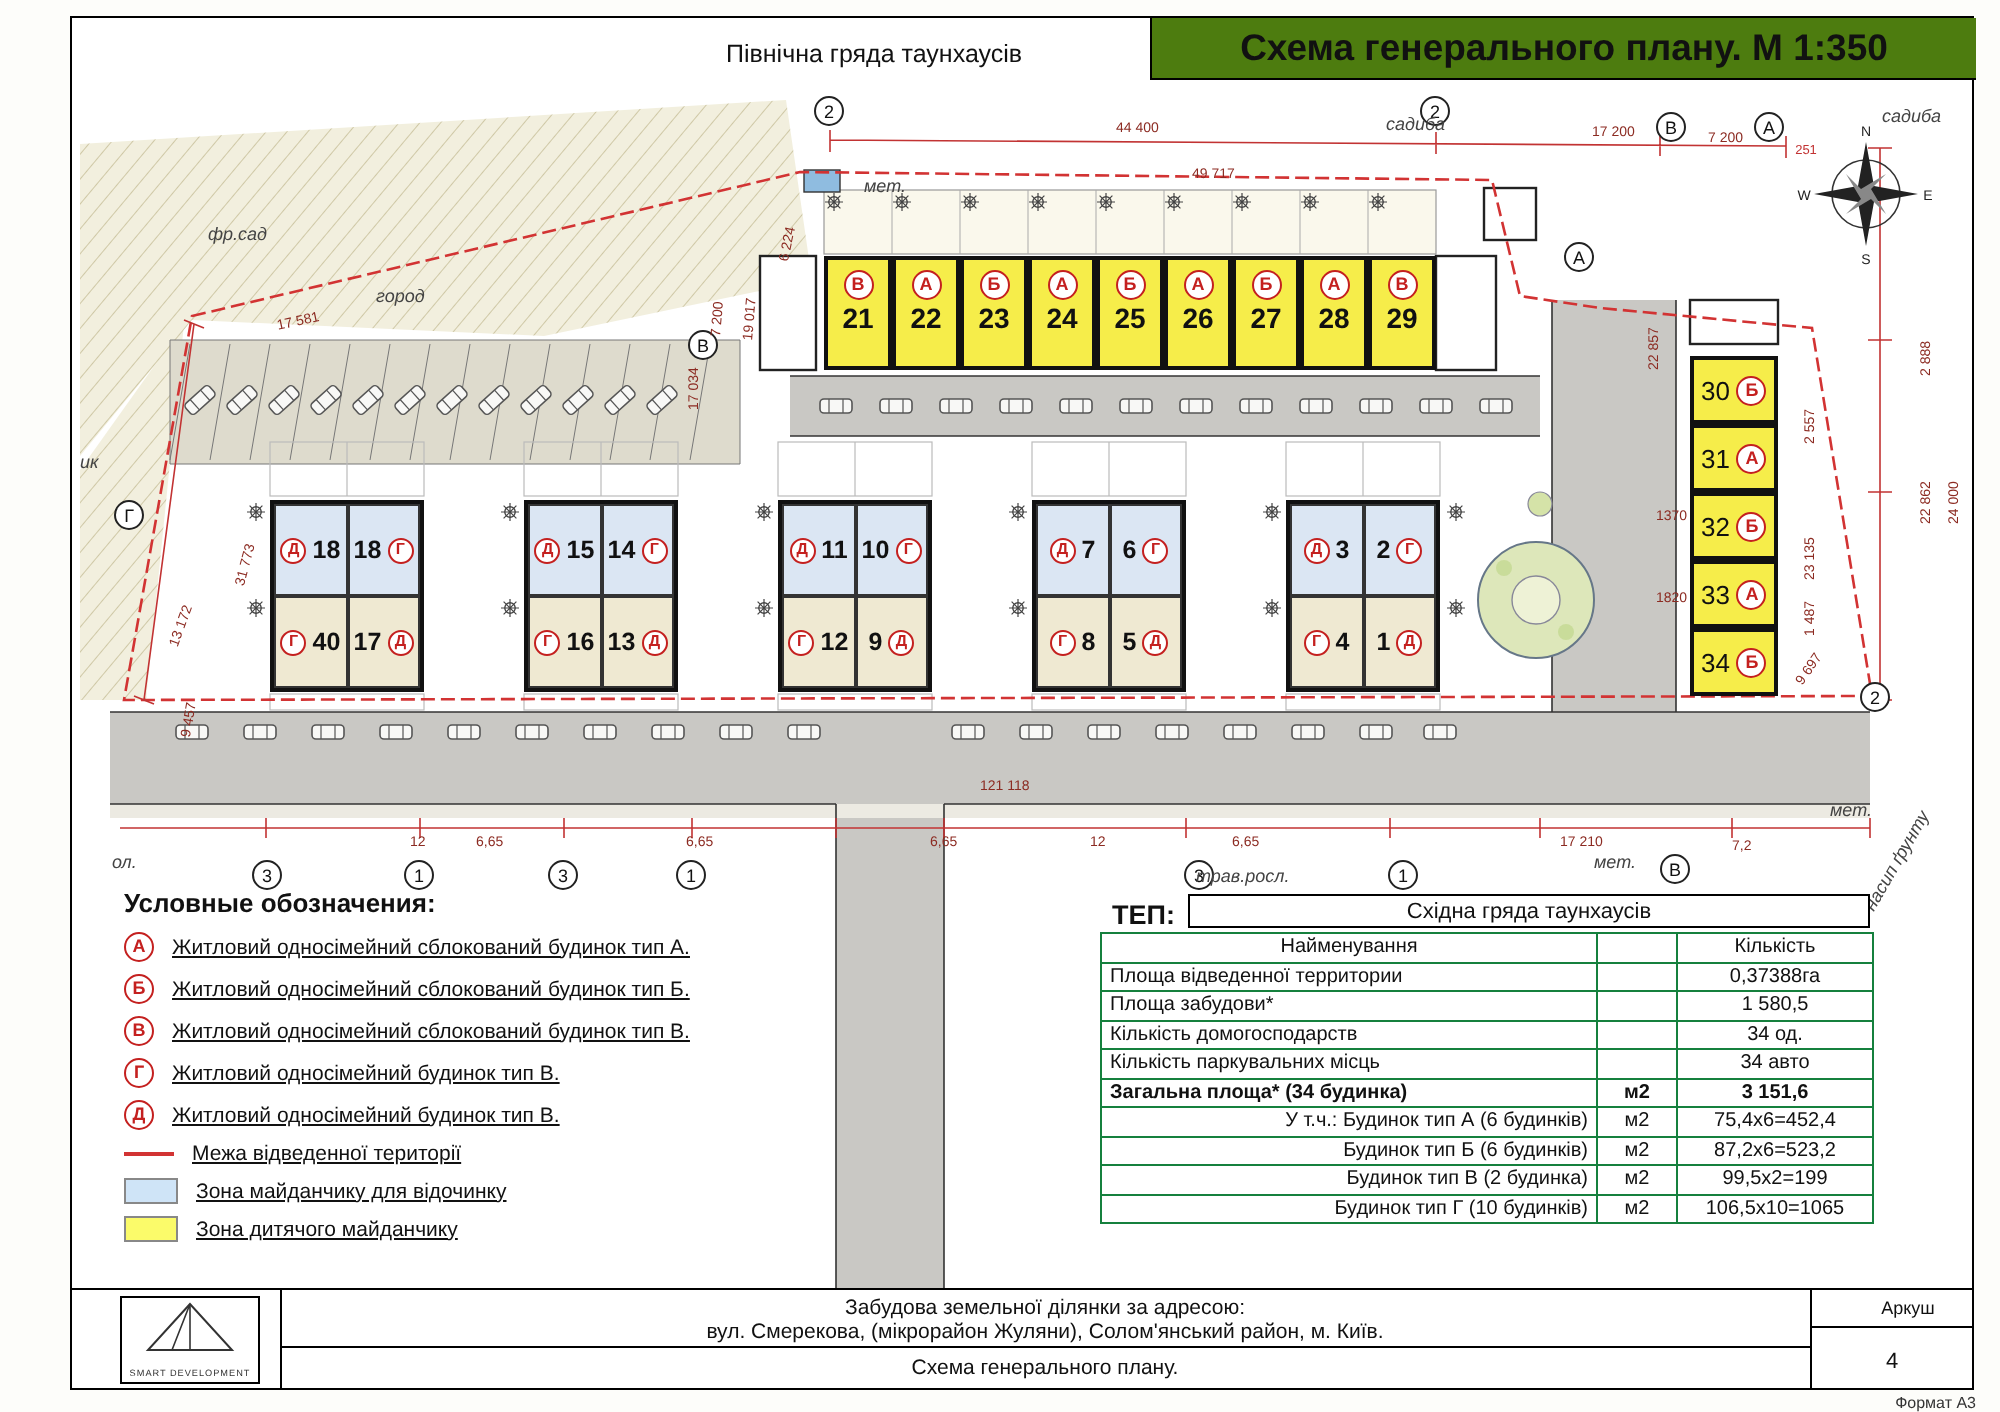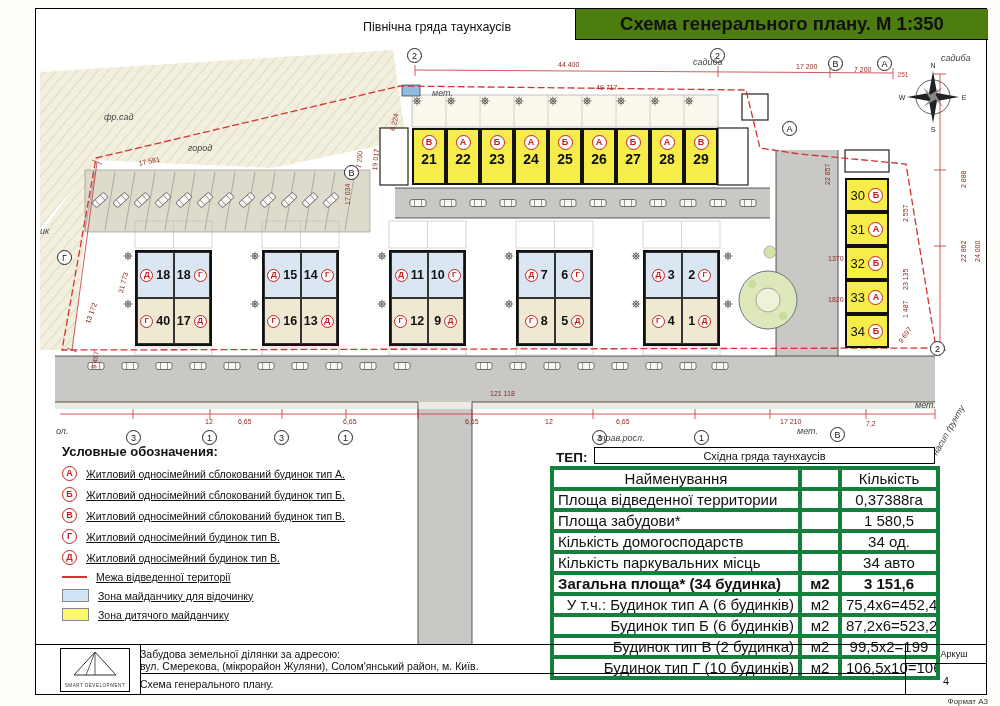--- a/index.html
+++ b/index.html
@@ -25,26 +25,26 @@
   .lbl{position:absolute;font-size:9px;font-style:italic;color:#444;white-space:nowrap;transform-origin:0 0;}
   .legend{position:absolute;left:62px;top:444px;width:360px;}
   .legend-title{font-weight:bold;font-size:13px;margin-bottom:7px;}
   .li{display:flex;align-items:center;gap:9px;margin-bottom:6px;}
   .li .t{font-size:10.5px;text-decoration:underline;}
   .swatch{width:25px;height:11px;border:0.5px solid #888;flex:0 0 auto;}
   .sw-line{width:25px;height:0;border-top:2px solid #d23333;flex:0 0 auto;}
   .tep-label{position:absolute;left:556px;top:450px;font-weight:bold;font-size:13.5px;}
   .tep-caption{position:absolute;left:594px;top:447px;width:341px;height:17px;border:1px solid #000;background:#fff;display:flex;align-items:center;justify-content:center;font-size:11px;box-sizing:border-box;}
   table.tep{position:absolute;left:550px;top:466px;width:386px;border-collapse:collapse;table-layout:fixed;background:#fff;}
-  table.tep td{border:4px solid #15803d;font-size:15px;height:13.5px;padding:0 4px;white-space:nowrap;overflow:hidden;margin-left:13px;}
+  table.tep td{border:1px solid #15803d;font-size:10px;height:13.5px;padding:0 4px;white-space:nowrap;overflow:hidden;margin-left:13px;}
   table.tep td.c{text-align:center;}
   table.tep tr.rjust td.n{text-align:right;}
   table.tep tr.bold td{font-weight:bold;}
   .tb-line{position:absolute;background:#000;}
-  .tb-text{position:absolute;left:140px;width:765px;text-align:left;}
+  .tb-text{position:absolute;left:140px;width:765px;text-align:center;}
   .logo-box{position:absolute;left:60px;top:648px;width:70px;height:44px;border:1px solid #000;background:#fff;box-sizing:border-box;text-align:center;}
   .logo-text{font-size:4.6px;letter-spacing:0.5px;color:#333;}
   .fmt{position:absolute;left:900px;top:697px;width:88px;text-align:right;font-size:8px;color:#333;}
 </style>
 </head>
 <body>
 
 <div class="page">
   <div class="frame"></div>
 

